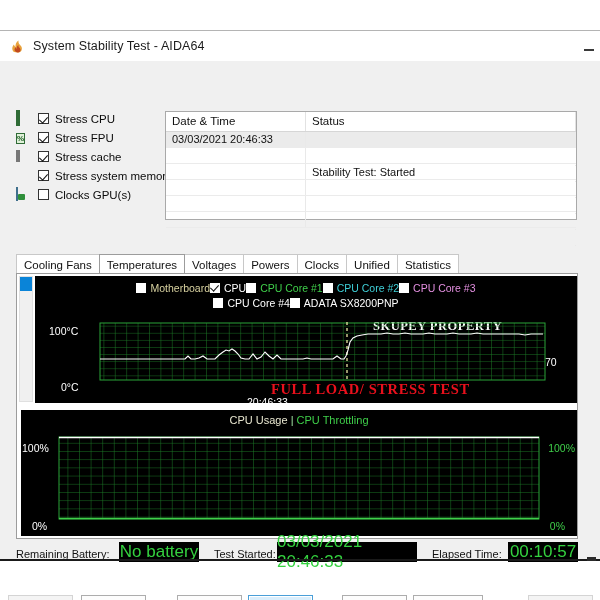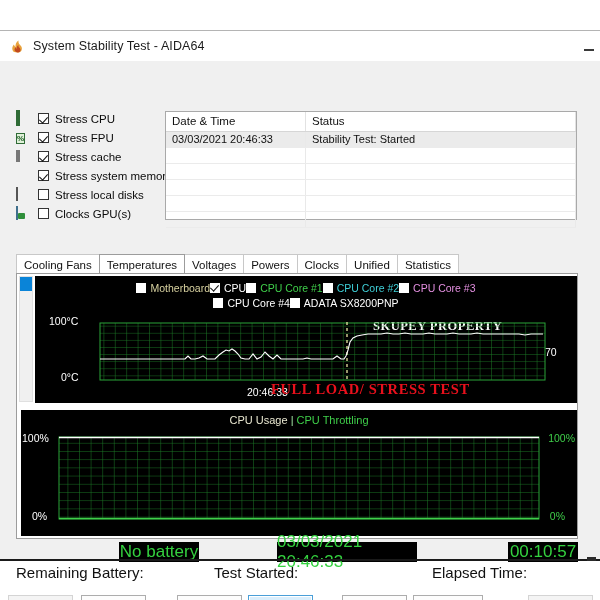--- a/index.html
+++ b/index.html
@@ -67,21 +67,21 @@
     position:absolute;left:165px;top:50px;width:412px;height:109px;
     background:#fff;border:1px solid #a9a9a9;box-sizing:border-box;
   }
   .log-head{display:flex;height:19px;border-bottom:1px solid #d6d6d6;background:#fff;}
   .log-head .c1{width:140px;box-sizing:border-box;border-right:1px solid #e2e2e2;padding:3px 0 0 6px;}
   .log-head .c2{flex:1;padding:3px 0 0 6px;border-right:1px solid #e2e2e2;}
   .log-head span{font-size:11.5px;color:#111;}
   .log-row{display:flex;height:15px;border-bottom:1px solid #ebebeb;}
   .log-row.sel{background:#ebebeb;}
   .log-row .c1{width:140px;box-sizing:border-box;border-right:1px solid #e9e9e9;padding:1px 0 0 6px;}
-  .log-row .c2{flex:1;padding:1px 0 0 6px;border-right:1px solid #e9e9e9;}
+  .log-row .c2{flex:1;padding:1px 0 0 6px;border-right:1px solid #e9e9e9;margin-top:33px;}
   .log-row span{font-size:11px;color:#111;}
 
   
   .tabs{position:absolute;left:16px;top:193px;display:flex;align-items:flex-end;}
   .tab{
     height:19px;padding:2px 7px 0 7px;font-size:11.5px;color:#111;
     background:#fff;border:1px solid #c8c8c8;border-bottom:none;margin-right:-1px;
     box-sizing:border-box;line-height:16px;white-space:nowrap;
   }
   .tab.active{background:#fff;border-color:#9c9c9c;position:relative;z-index:2;}
@@ -110,38 +110,38 @@
   .legitem{display:flex;align-items:center;}
   .legbox{
     width:10px;height:10px;background:#ffffff;margin-right:4px;position:relative;
     box-sizing:border-box;flex:0 0 auto;
   }
   .legbox.checked::after{
     content:"";position:absolute;left:2px;top:0px;width:4px;height:7px;
     border:solid #111;border-width:0 1.4px 1.4px 0;transform:rotate(42deg);
   }
   .legtxt{font-size:10.5px;white-space:nowrap;}
-  .axlab{position:absolute;color:#fff;font-size:10.5px;white-space:nowrap;}
+  .axlab{position:absolute;color:#fff;font-size:10.5px;white-space:nowrap;margin-top:10px;}
   .axlab.green{color:#3fcf4a;}
   .wm-white{
     position:absolute;color:#fff;font-family:"Liberation Serif",serif;
     font-weight:bold;font-size:12.5px;letter-spacing:.5px;white-space:nowrap;
   }
   .wm-red{
     position:absolute;color:#e8101c;font-family:"Liberation Serif",serif;
     font-weight:bold;font-size:14.5px;letter-spacing:.6px;white-space:nowrap;
   }
   .cpu-title{position:absolute;top:4px;left:0;width:100%;text-align:center;font-size:11px;}
   .cpu-title .a{color:#e9e7d0;}
   .cpu-title .s{color:#9fe0a0;}
   .cpu-title .b{color:#3fcf4a;}
 
   
   .status{position:absolute;left:0;top:481px;width:600px;height:28px;}
-  .st-lab{position:absolute;font-size:15px;color:#111;top:6px;margin-top:16px;}
+  .st-lab{position:absolute;font-size:11px;color:#111;top:6px;}
   .st-val{
     position:absolute;top:0px;height:20px;background:#000000;
     color:#34d13f;font-size:17px;display:flex;align-items:center;justify-content:center;
   }
 
   
   .btns{position:absolute;left:0;top:534px;width:600px;height:24px;}
   .btn{
     position:absolute;height:22px;background:#fdfdfd;border:1px solid #adadad;
     font-size:11.5px;color:#1b1b1b;display:flex;align-items:center;justify-content:center;
@@ -194,25 +194,20 @@
           <span class="cb on"></span>
           <span class="lbl">Stress cache</span>
         </div>
 
         <div class="opt">
           <span class="ico"><span class="ico-mem"></span></span>
           <span class="cb on"></span>
           <span class="lbl">Stress system memory</span>
         </div>
 
-        <div class="opt">
-          <span class="ico"><span class="ico-disk"></span></span>
-          <span class="cb"></span>
-          <span class="lbl">Stress local disks</span>
-        </div>
 
         <div class="opt">
           <span class="ico"><span class="ico-gpu"></span></span>
           <span class="cb"></span>
           <span class="lbl">Clocks GPU(s)</span>
         </div>
 
       </div>
 
       <div class="log">

